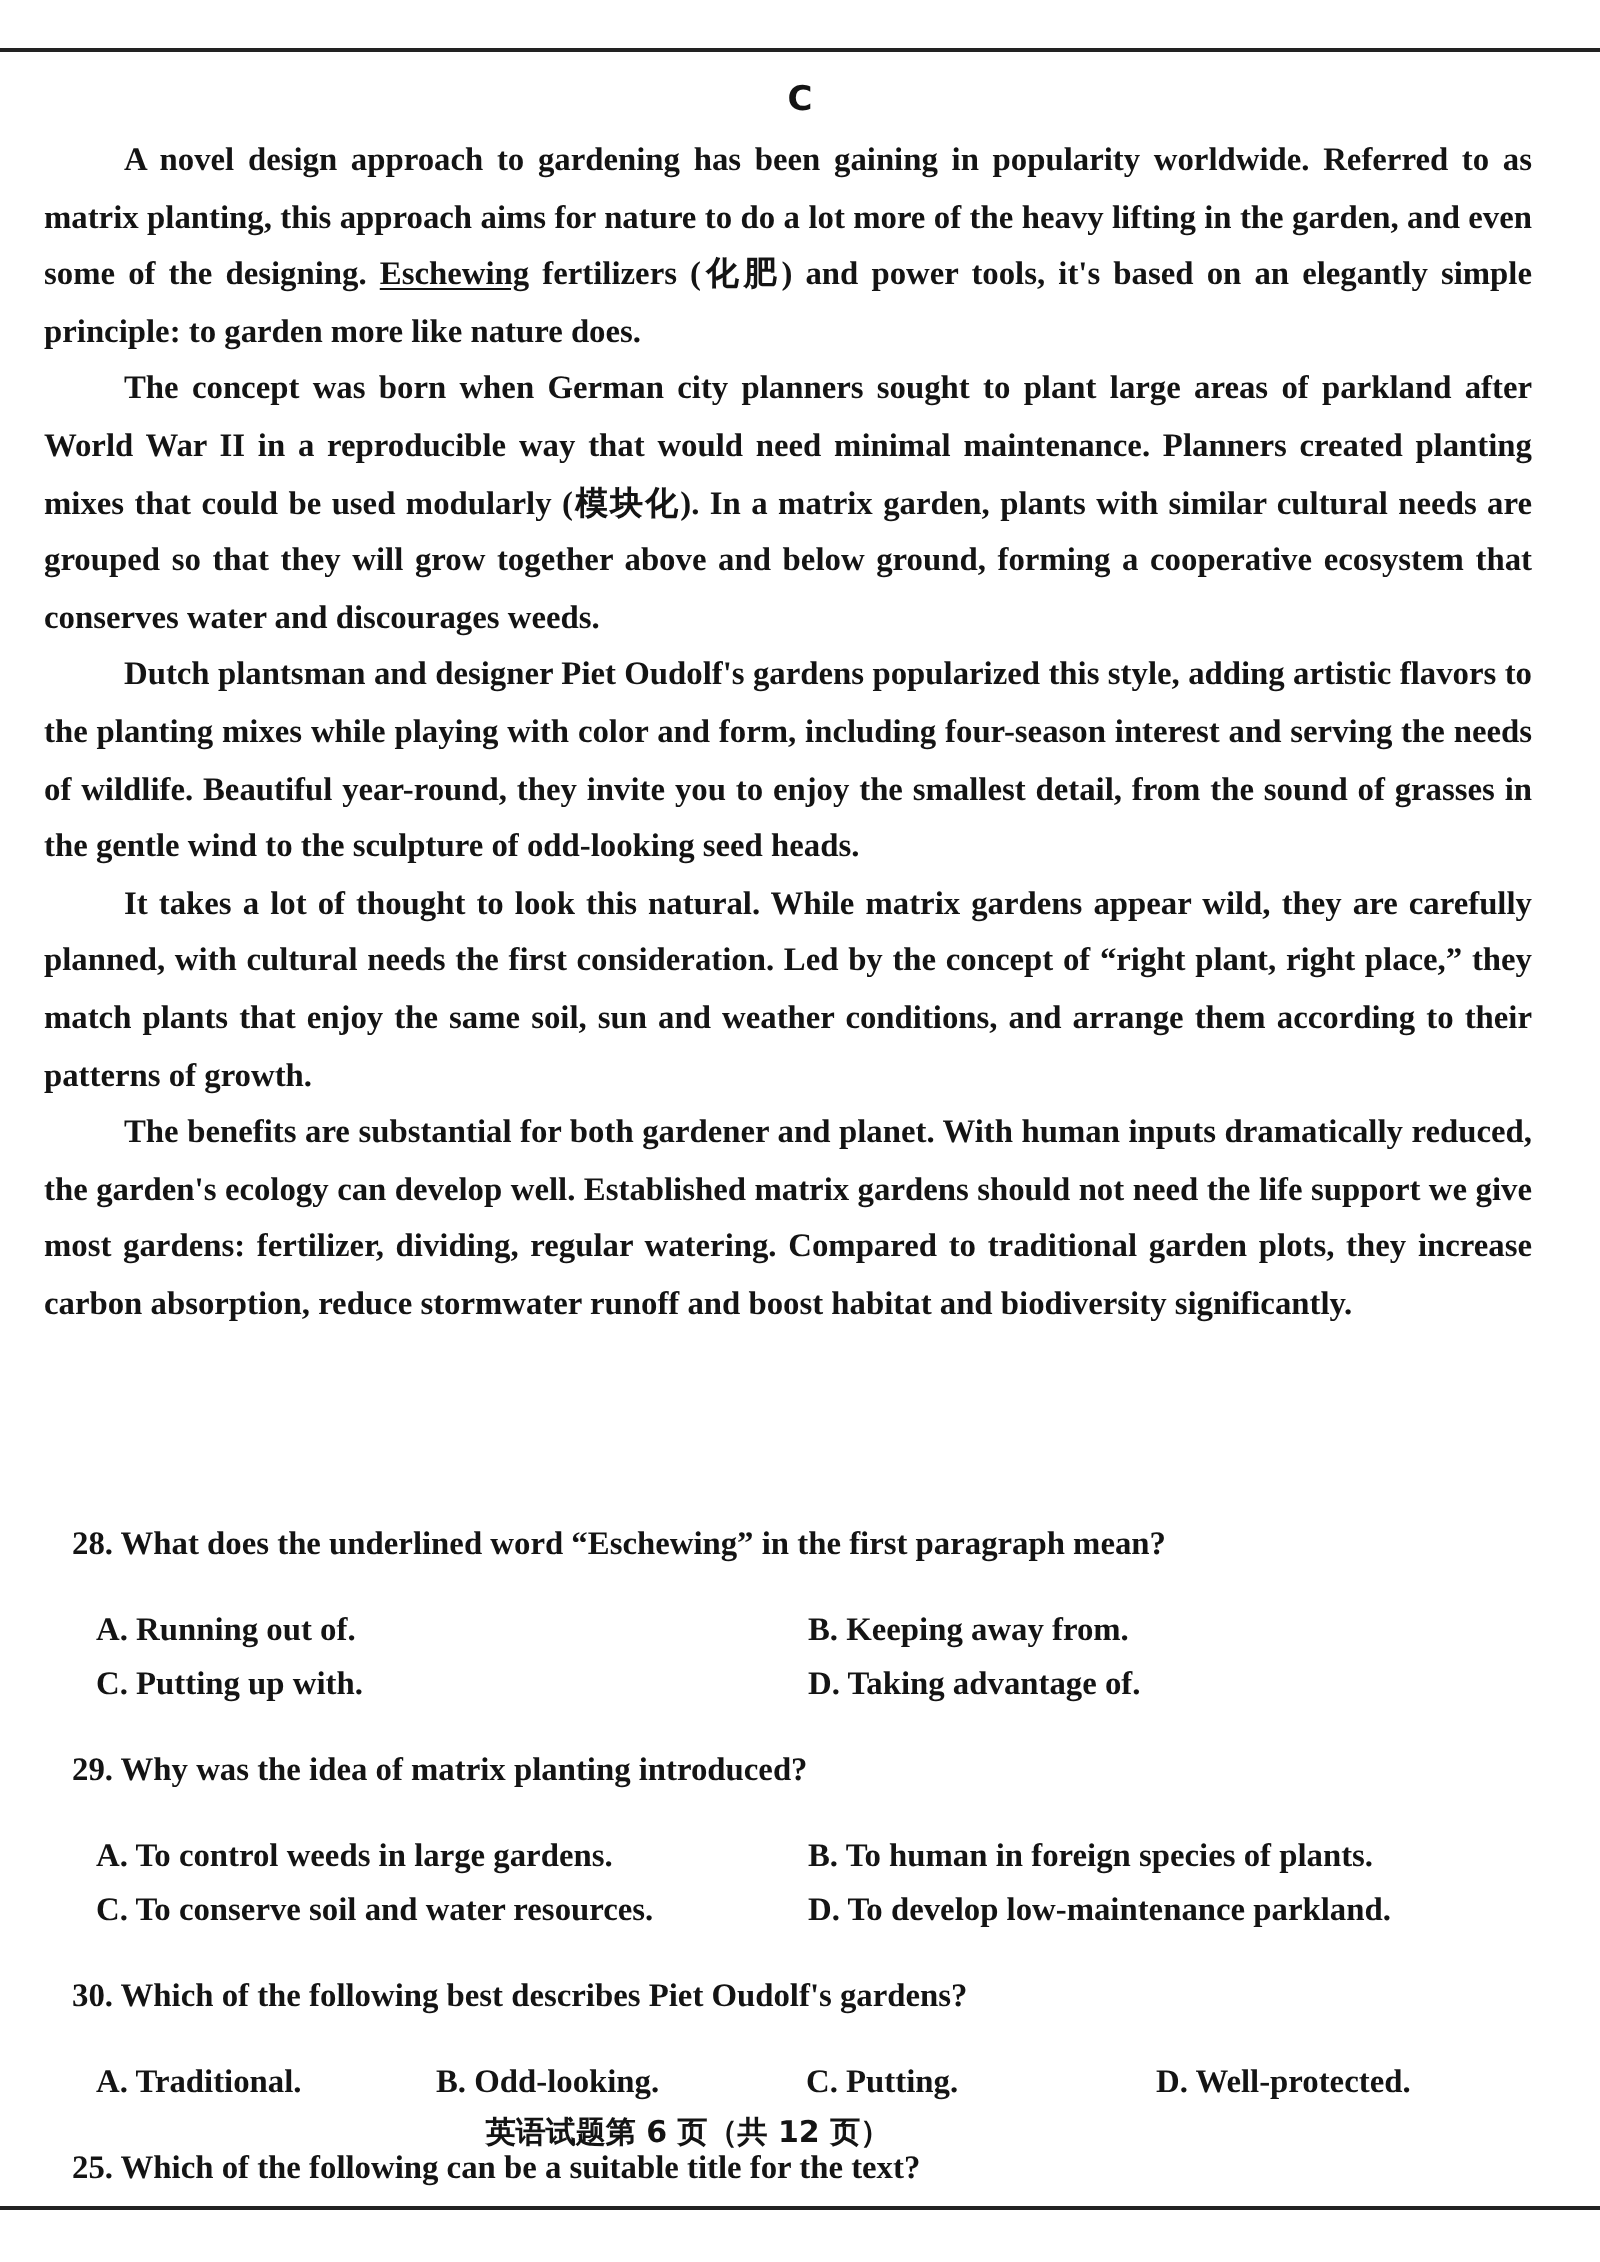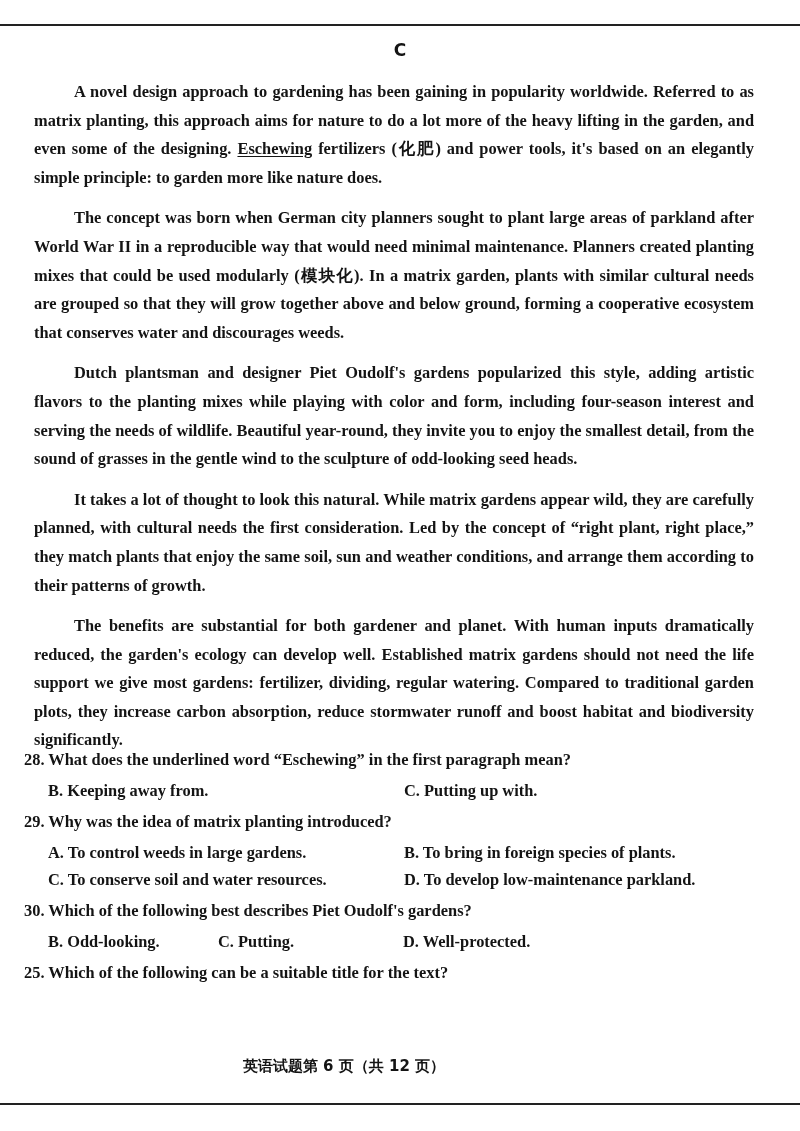--- a/index.html
+++ b/index.html
@@ -14,28 +14,28 @@
 
     .section-letter {
       position: absolute; top: 40px; left: 0; width: 800px; text-align: center;
       font-family: "DejaVu Sans", sans-serif; font-weight: bold; font-size: 17px;
     }
     .passage {
       position: absolute; top: 66px; left: 22px; width: 744px;
       font-size: 16.4px; line-height: 28.6px; font-weight: bold;
       text-align: justify;
     }
-    .passage p { margin: 12px; text-indent: 40px; }
+    .passage p { margin: 0; text-indent: 40px; }
     .u { text-decoration: underline; text-underline-offset: 2px; }
 
     .questions {
       position: absolute; top: 742px; left: 20px; width: 760px;
       font-size: 16.4px; font-weight: bold; line-height: 27px;
     }
-    .q { margin: 4px; }
+    .q { margin: 16px; }
     .opts { display: grid; grid-template-columns: 356px 330px; padding-left: 28px; }
     .opts.four { grid-template-columns: 170px 185px 175px 180px; }
     .opt { white-space: nowrap; }
 
     .footer {
       position: absolute; top: 1057px; left: 0; width: 688px; text-align: center;
       font-family: "DejaVu Sans", sans-serif; font-weight: bold; font-size: 15px;
     }
   </style>
 </head>
@@ -50,36 +50,39 @@
   <p>The concept was born when German city planners sought to plant large areas of parkland after World War II in a reproducible way that would need minimal maintenance. Planners created planting mixes that could be used modularly (模块化). In a matrix garden, plants with similar cultural needs are grouped so that they will grow together above and below ground, forming a cooperative ecosystem that conserves water and discourages weeds.</p>
   <p>Dutch plantsman and designer Piet Oudolf's gardens popularized this style, adding artistic flavors to the planting mixes while playing with color and form, including four-season interest and serving the needs of wildlife. Beautiful year-round, they invite you to enjoy the smallest detail, from the sound of grasses in the gentle wind to the sculpture of odd-looking seed heads.</p>
   <p>It takes a lot of thought to look this natural. While matrix gardens appear wild, they are carefully planned, with cultural needs the first consideration. Led by the concept of “right plant, right place,” they match plants that enjoy the same soil, sun and weather conditions, and arrange them according to their patterns of growth.</p>
   <p>The benefits are substantial for both gardener and planet. With human inputs dramatically reduced, the garden's ecology can develop well. Established matrix gardens should not need the life support we give most gardens: fertilizer, dividing, regular watering. Compared to traditional garden plots, they increase carbon absorption, reduce stormwater runoff and boost habitat and biodiversity significantly.</p>
 </div>
 
 <div class="questions">
   <div>
     <p class="q">28. What does the underlined word “Eschewing” in the first paragraph mean?</p>
     <div class="opts">
+      <span class="opt">A. Running out of.</span>
       <span class="opt">B. Keeping away from.</span>
       <span class="opt">C. Putting up with.</span>
+      <span class="opt">D. Taking advantage of.</span>
     </div>
   </div>
   <div>
     <p class="q">29. Why was the idea of matrix planting introduced?</p>
     <div class="opts">
       <span class="opt">A. To control weeds in large gardens.</span>
-      <span class="opt">B. To bring in foreign species of plants.</span>
+      <span class="opt">B. To human in foreign species of plants.</span>
       <span class="opt">C. To conserve soil and water resources.</span>
       <span class="opt">D. To develop low-maintenance parkland.</span>
     </div>
   </div>
   <div>
     <p class="q">30. Which of the following best describes Piet Oudolf's gardens?</p>
     <div class="opts four">
+      <span class="opt">A. Traditional.</span>
       <span class="opt">B. Odd-looking.</span>
       <span class="opt">C. Putting.</span>
       <span class="opt">D. Well-protected.</span>
     </div>
   </div>
   <div>
     <p class="q">25. Which of the following can be a suitable title for the text?</p>
   </div>
 </div>
 

